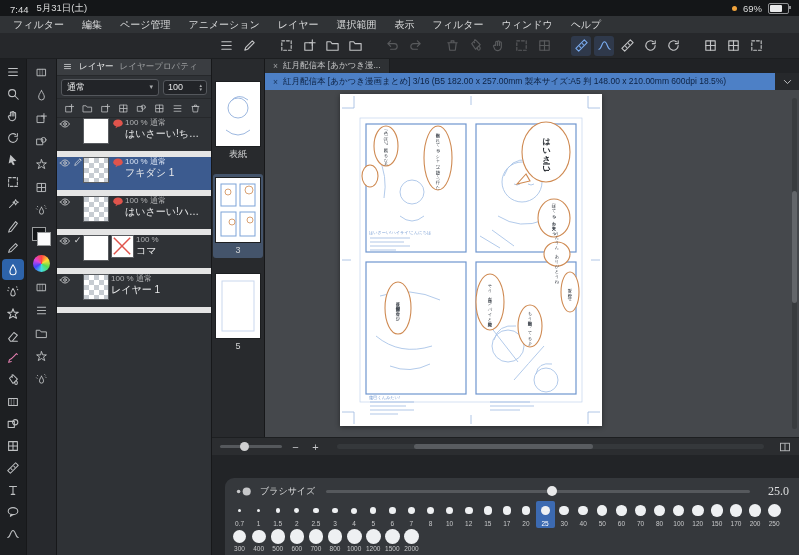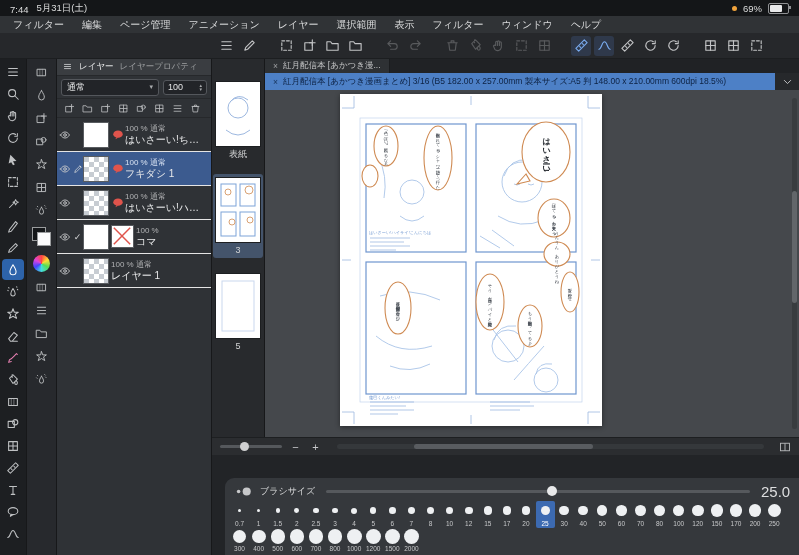--- a/index.html
+++ b/index.html
@@ -56,21 +56,21 @@
   .lp-head .ham{color:#b9bbbd;display:flex;flex:none;}
   .lp-blend{height:22px;display:flex;align-items:center;gap:4px;padding:0 4px;border-bottom:1px solid #26282b;}
   .dropdown{flex:1;height:15px;background:#222428;border:1px solid #54575c;border-radius:3px;display:flex;
     align-items:center;font-size:9px;color:#e4e5e6;padding:0 5px;}
   .dd-arrow{margin-left:auto;font-size:7px;color:#a9abad;}
   .opbox{width:44px;height:15px;background:#222428;border:1px solid #54575c;border-radius:3px;display:flex;
     align-items:center;font-size:9px;color:#e4e5e6;padding:0 4px;box-sizing:border-box;}
   .updown{margin-left:auto;display:flex;flex-direction:column;font-size:5px;line-height:4px;color:#a9abad;}
   .lp-cmds{height:18px;display:flex;align-items:center;gap:7px;padding:0 7px;border-bottom:1px solid #26282b;color:#b9bbbd;}
   .lp-cmds .cicon{display:flex;}
-  .layer-row{height:33px;display:flex;align-items:center;border-bottom:1px solid #e5e5e5;padding-right:2px;}
+  .layer-row{height:33px;display:flex;align-items:flex-start;border-bottom:6px solid #e5e5e5;padding-right:2px;}
   .layer-row.selected{background:#3c5b8f;}
   .gutter{width:15px;display:flex;justify-content:center;color:#c6c7c9;flex:none;}
   .pcol{width:11px;display:flex;justify-content:center;color:#d6d7d8;font-size:9px;flex:none;}
   .thumb{width:24px;height:24px;border:1px solid #595c60;background:#fff;flex:none;margin-right:2px;position:relative;overflow:hidden;}
   .thumb.checker{background:conic-gradient(#fff 25%,#c7ccd2 0 50%,#fff 0 75%,#c7ccd2 0) 0 0/10px 10px;}
   .thumb.small{width:21px;height:21px;}
   .badge{flex:none;display:flex;margin:0 1px;}
   .ltxt{min-width:0;flex:1;}
   .lmeta{font-size:8px;color:#b2b3b5;line-height:10px;white-space:nowrap;overflow:hidden;}
   .layer-row.selected .lmeta{color:#d7e1f2;}
@@ -113,21 +113,21 @@
   .navicon{color:#b9bbbd;display:flex;flex:none;}
 
   
   .brushpanel{position:absolute;left:225px;top:478px;right:0;height:77px;background:#35383c;
     border-top-left-radius:9px;box-sizing:border-box;}
   .bp-head{height:20px;display:flex;align-items:center;gap:7px;padding:3px 10px 0 10px;}
   .bp-icon{color:#c6c7c9;display:flex;flex:none;}
   .bp-title{font-size:9px;color:#dedfe0;white-space:nowrap;}
   .bp-slider{flex:1;height:3px;background:#56595d;border-radius:2px;position:relative;margin:0 4px;}
   .bp-knob{position:absolute;left:52%;top:-3.5px;width:10px;height:10px;border-radius:50%;background:#e8e9ea;}
-  .bp-value{font-size:15px;color:#dedfe0;width:28px;text-align:right;flex:none;}
+  .bp-value{font-size:12px;color:#dedfe0;width:28px;text-align:right;flex:none;font-family:Liberation Serif, serif;}
   .bp-row{display:flex;padding:0 5px;}
   .bcell{width:19.1px;display:flex;flex-direction:column;align-items:center;justify-content:flex-end;
     padding:1px 0;border-radius:2px;box-sizing:border-box;flex:none;}
   .bcell.sel{background:#3c6ab1;}
   .bcw{height:17px;display:flex;align-items:center;justify-content:center;}
   .row2 .bcw{height:15px;}
   .bcirc{background:#eef0f2;border-radius:50%;}
   .blabel{font-size:6.5px;color:#c7c8ca;line-height:7px;margin-top:1px;white-space:nowrap;}
   .bcell.sel .blabel{color:#fff;}
 

